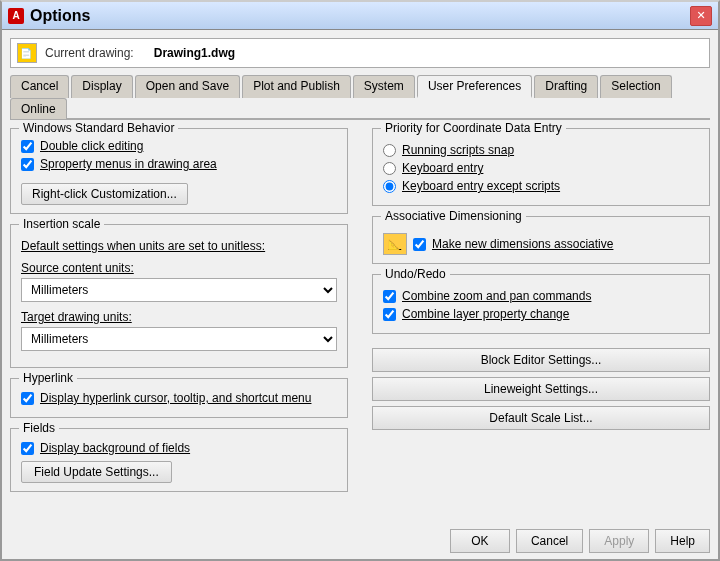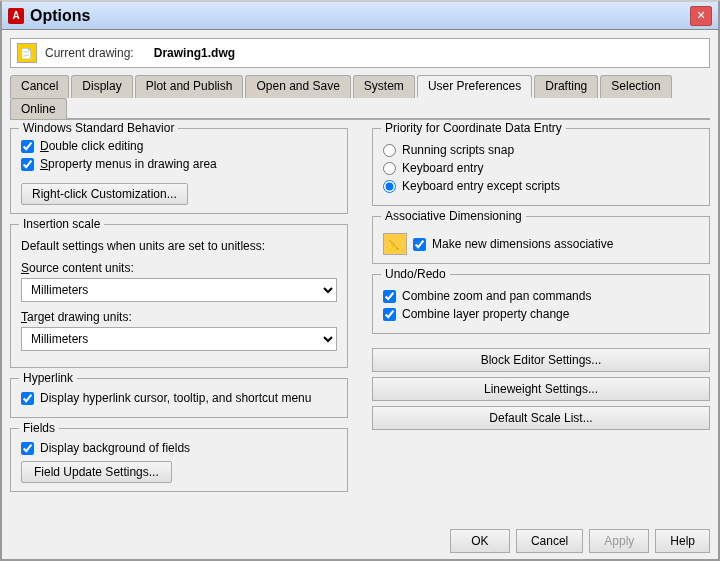--- a/index.html
+++ b/index.html
@@ -112,20 +112,21 @@
     .tab.active {
       background: #f0f0f0;
       border-bottom: 2px solid #f0f0f0;
       z-index: 1;
       font-weight: normal;
     }
     .tab-content {
       flex: 1;
       display: flex;
       gap: 24px;
+      text-decoration: underline;
     }
     .left-panel {
       flex: 1;
       display: flex;
       flex-direction: column;
       gap: 10px;
     }
     .right-panel {
       flex: 1;
       display: flex;
@@ -288,22 +289,22 @@
 
     <div class="current-drawing">
       <div class="drawing-icon">📄</div>
       <span class="drawing-label">Current drawing:</span>
       <span class="drawing-name">Drawing1.dwg</span>
     </div>
 
     <div class="tabs">
       <div class="tab">Cancel</div>
       <div class="tab">Display</div>
+      <div class="tab">Open and Save</div>
       <div class="tab">Plot and Publish</div>
-      <div class="tab">Open and Save</div>
       <div class="tab">System</div>
       <div class="tab active">User Preferences</div>
       <div class="tab">Drafting</div>
       <div class="tab">Selection</div>
       <div class="tab">Online</div>
     </div>
 
     <div class="tab-content">
 
       <div class="left-panel">

